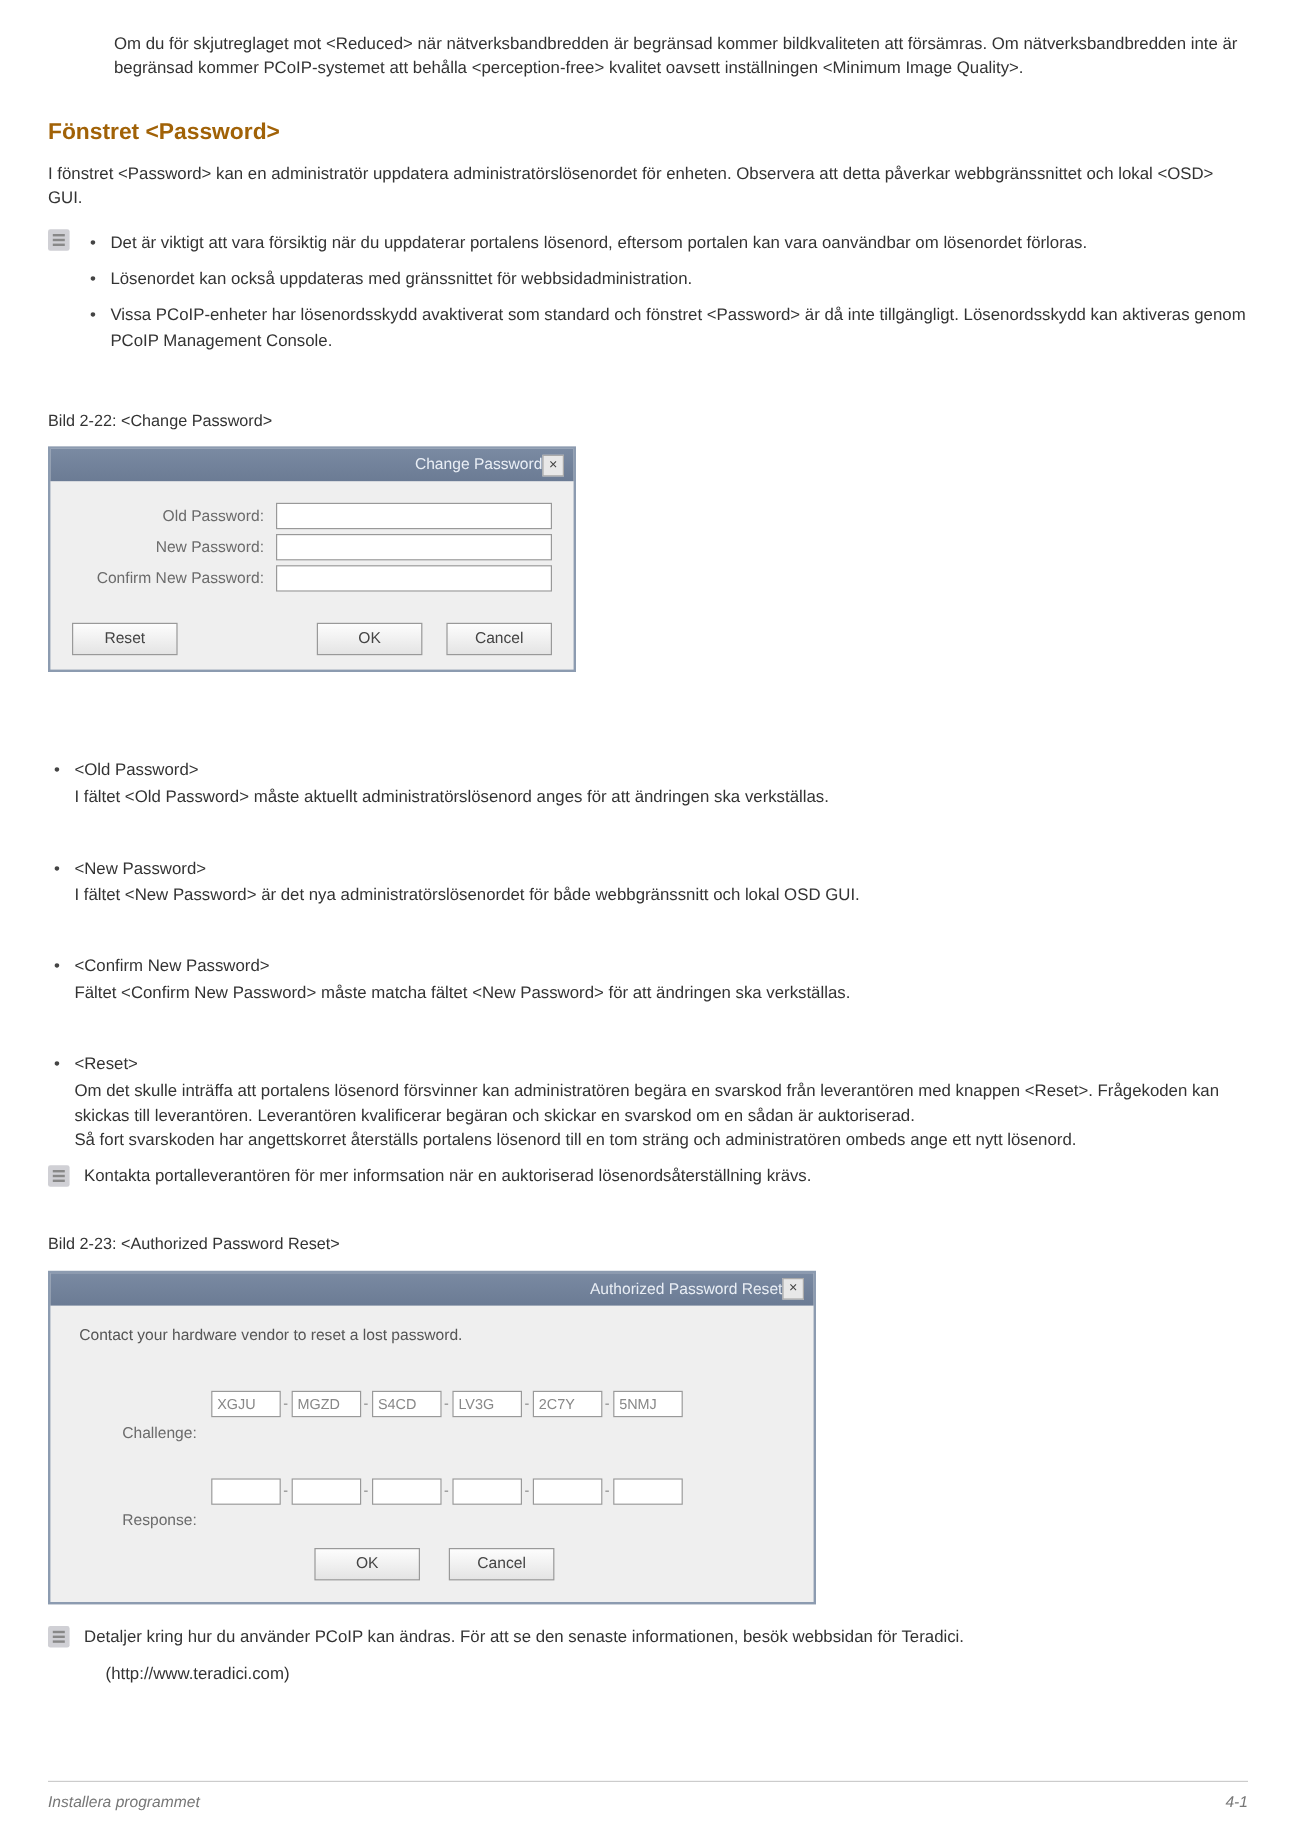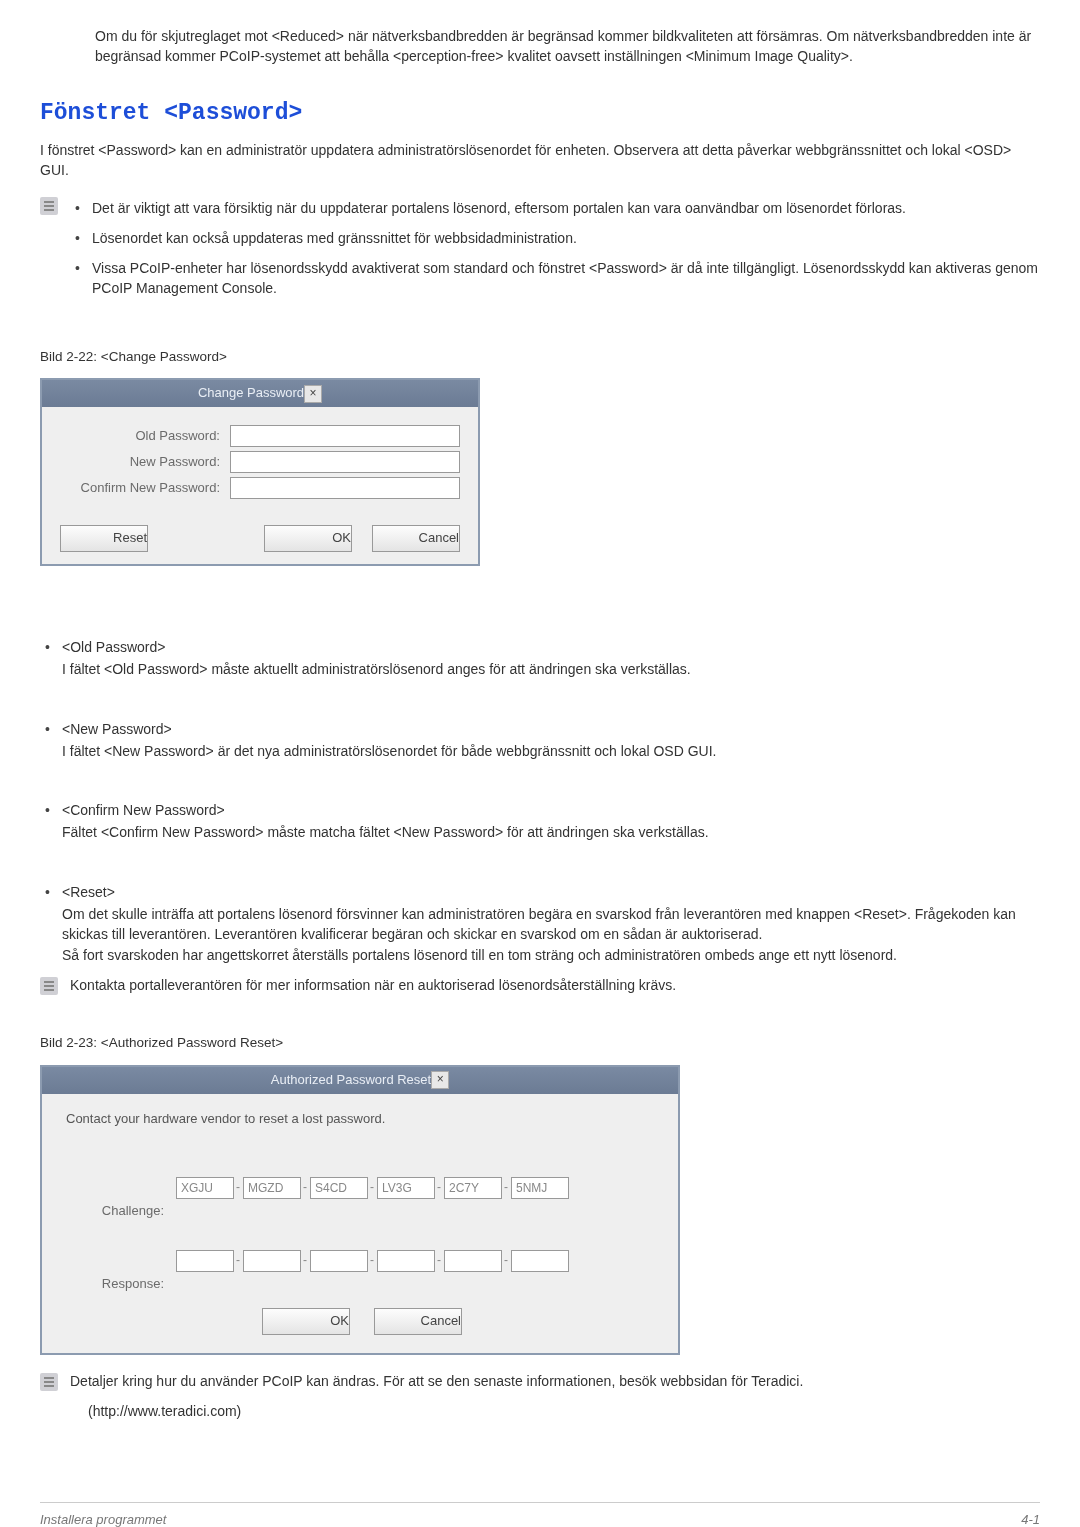--- a/index.html
+++ b/index.html
@@ -8,25 +8,24 @@
     font-size: 14px;
     color: #333;
     background: #fff;
     width: 1080px;
     margin: 0 auto;
     padding: 20px 40px 10px 40px;
     line-height: 1.45;
   }
   .indent-block { margin-left: 55px; margin-bottom: 30px; }
   h2.section-heading {
-    font-size: 23px;
+    font-size: 19px;
     font-weight: bold;
-    color: #1d4ed8;
+    color: #a16207;
     margin: 28px 0 10px 0;
-    font-family: Liberation Mono, monospace;
   }
   p.body-text { margin: 6px 0 14px 0; }
   .note-row {
     display: flex;
     align-items: flex-start;
     gap: 12px;
     margin: 8px 0;
   }
   .note-icon {
     flex: 0 0 18px;
@@ -78,21 +77,21 @@
     color: #555;
   }
   .win-cp { width: 440px; }
   .win-apr { width: 640px; }
   .win-title {
     background: linear-gradient(#7a8aa2, #6b7b94);
     color: #e9eef5;
     padding: 4px 8px;
     font-size: 13px;
     display: flex;
-    justify-content: center;
+    justify-content: flex-end;
     align-items: center;
   }
   .win-close {
     background: #e8e8e8;
     color: #444;
     border: 1px solid #aaa;
     width: 18px;
     height: 18px;
     font-size: 12px;
     line-height: 14px;
@@ -128,21 +127,21 @@
     padding: 10px 18px 12px 18px;
     gap: 12px;
   }
   .btn {
     border: 1px solid #999;
     background: linear-gradient(#fdfdfd, #e4e4e4);
     color: #444;
     font-size: 13px;
     padding: 3px 0;
     width: 88px;
-    text-align: right;
+    text-align: center;
     cursor: default;
   }
   .btn-group-right { display: flex; gap: 20px; }
 
   
   .field-list { list-style: none; margin: 10px 0; }
   .field-list > li {
     position: relative;
     padding-left: 22px;
     margin: 8px 0 6px 0;
@@ -294,21 +293,21 @@
 </div>
 
 <p class="figure-caption">Bild 2-23: &lt;Authorized Password Reset&gt;</p>
 
 <div class="win win-apr">
   <div class="win-title">
     <span>Authorized Password Reset</span>
     <span class="win-close">×</span>
   </div>
   <div class="apr-body">
-    <p style="margin-bottom:26px;">Contact your hardware vendor to reset a lost password.</p>
+    <p style="margin-bottom:14px;">Contact your hardware vendor to reset a lost password.</p>
 
     <div class="apr-row">
       <div class="apr-label">Challenge:</div>
       <div class="apr-segs">
         <input class="apr-seg" value="XGJU" style="">
         <span class="apr-dash">-</span>
         <input class="apr-seg" value="MGZD" style="">
         <span class="apr-dash">-</span>
         <input class="apr-seg" value="S4CD" style="">
         <span class="apr-dash">-</span>

